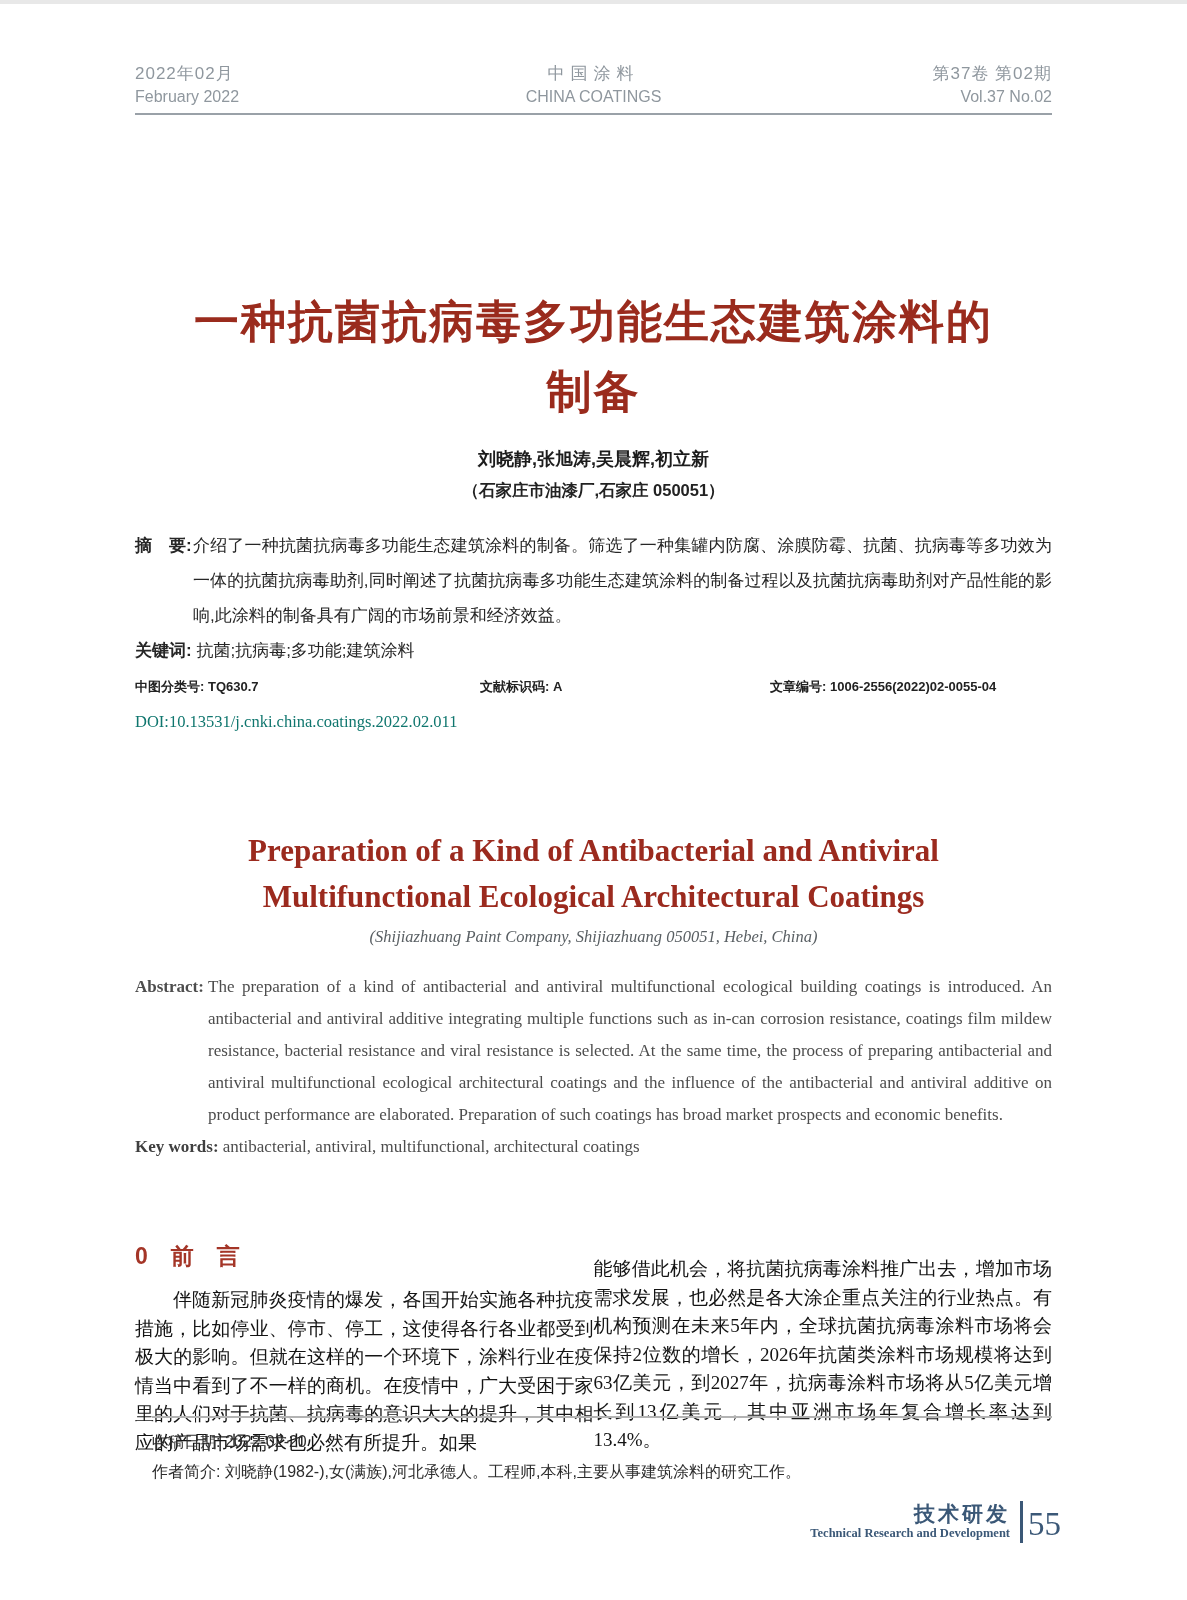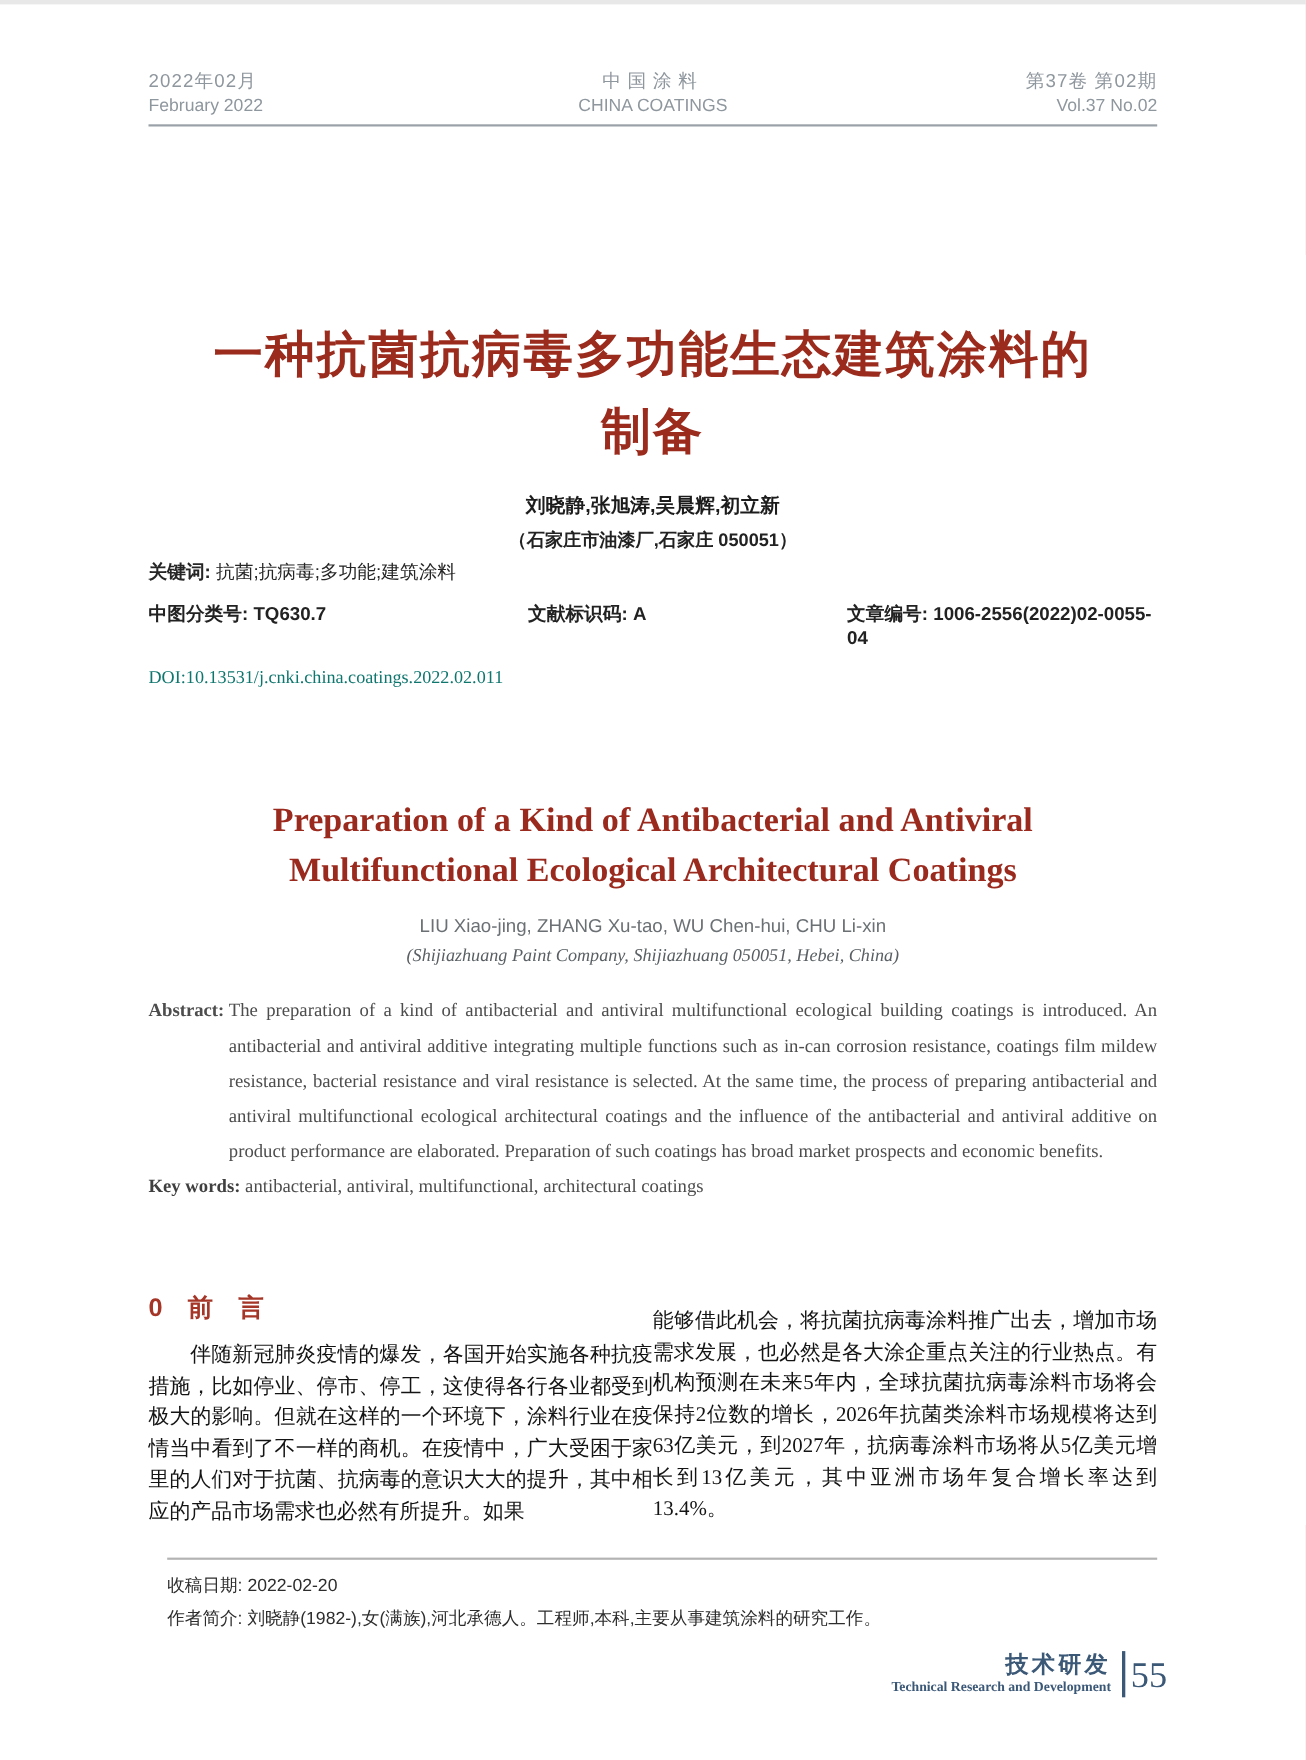--- a/index.html
+++ b/index.html
@@ -65,21 +65,21 @@
   .keywords-zh {
     font-family: "Liberation Sans", sans-serif;
     font-size: 17px; line-height: 35px; color: #262626;
   }
   .keywords-zh .kw-label { font-weight: bold; }
 
   
   .class-row {
     display: flex; margin-top: 10px;
     font-family: "Liberation Sans", sans-serif;
-    font-weight: bold; font-size: 17px; color: #222;
+    font-weight: bold; font-size: 13px; color: #222;
   }
   .class-item-1 { width: 345px; }
   .class-item-2 { width: 290px; }
   .class-item-3 { flex: 1; }
   .doi-line { margin-top: 16px; font-size: 16.5px; color: #0f766e; }
 
   
   .title-en {
     margin-top: 96px; text-align: center;
     font-weight: bold; font-size: 31px; line-height: 46px;
@@ -164,20 +164,24 @@
       </div>
     </div>
 
     <h1 class="title-zh">
       <div>一种抗菌抗病毒多功能生态建筑涂料的</div>
       <div>制备</div>
     </h1>
     <div class="authors-zh">刘晓静,张旭涛,吴晨辉,初立新</div>
     <div class="affil-zh">（石家庄市油漆厂,石家庄 050051）</div>
 
+    <div class="abstract-zh hang">
+      <span class="hang-label">摘　要:</span>
+      <span>介绍了一种抗菌抗病毒多功能生态建筑涂料的制备。筛选了一种集罐内防腐、涂膜防霉、抗菌、抗病毒等多功效为一体的抗菌抗病毒助剂,同时阐述了抗菌抗病毒多功能生态建筑涂料的制备过程以及抗菌抗病毒助剂对产品性能的影响,此涂料的制备具有广阔的市场前景和经济效益。</span>
+    </div>
     <div class="keywords-zh">
       <span class="kw-label">关键词:</span>
       <span>抗菌;抗病毒;多功能;建筑涂料</span>
     </div>
 
     <div class="class-row">
       <div class="class-item-1">
         <span>中图分类号:</span>
         <span>TQ630.7</span>
       </div>
@@ -189,21 +193,20 @@
         <span>文章编号:</span>
         <span>1006-2556(2022)02-0055-04</span>
       </div>
     </div>
     <div class="doi-line">DOI:10.13531/j.cnki.china.coatings.2022.02.011</div>
 
     <h2 class="title-en">
       <div>Preparation of a Kind of Antibacterial and Antiviral</div>
       <div>Multifunctional Ecological Architectural Coatings</div>
     </h2>
-    <div class="authors-en">LIU Xiao-jing, ZHANG Xu-tao, WU Chen-hui, CHU Li-xin</div>
     <div class="affil-en">(Shijiazhuang Paint Company, Shijiazhuang 050051, Hebei, China)</div>
 
     <div class="abstract-en">
       <div class="hang">
         <span class="hang-label">Abstract:</span>
         <span>The preparation of a kind of antibacterial and antiviral multifunctional ecological building coatings is introduced. An antibacterial and antiviral additive integrating multiple functions such as in-can corrosion resistance, coatings film mildew resistance, bacterial resistance and viral resistance is selected. At the same time, the process of preparing antibacterial and antiviral multifunctional ecological architectural coatings and the influence of the antibacterial and antiviral additive on product performance are elaborated. Preparation of such coatings has broad market prospects and economic benefits.</span>
       </div>
     </div>
     <div class="keywords-en">
       <span class="kw-label">Key words:</span>

